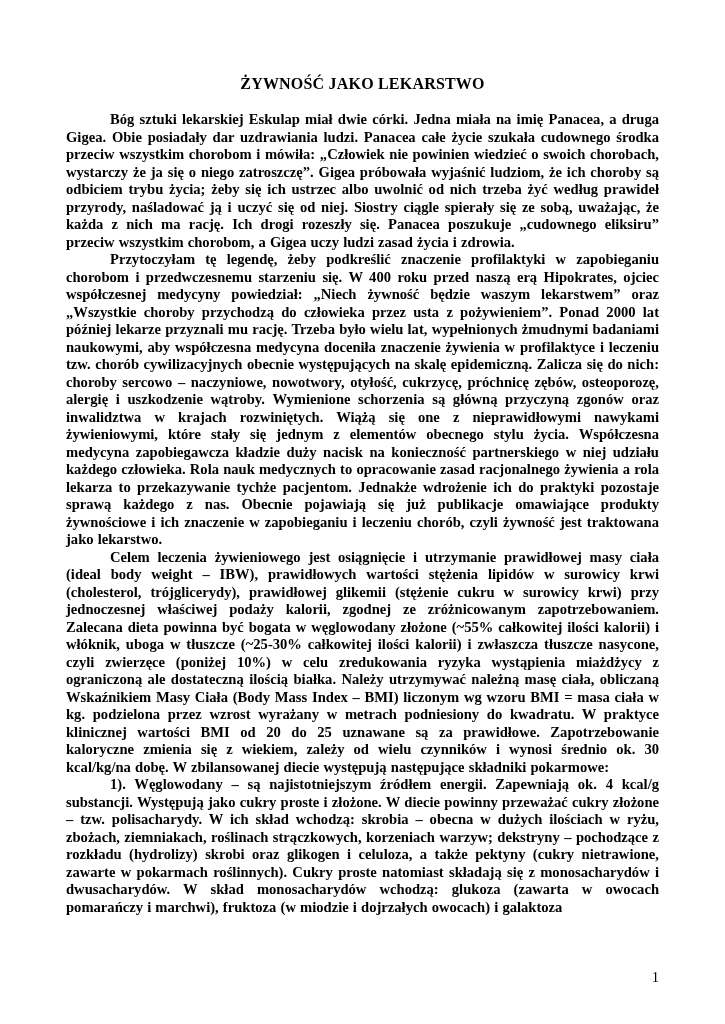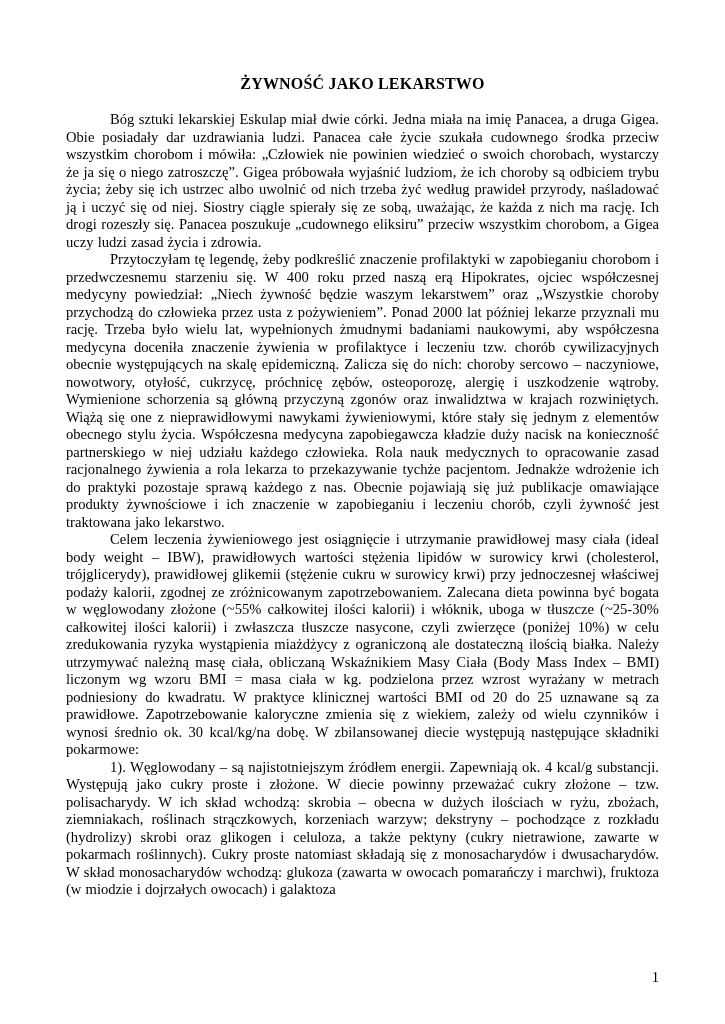--- a/index.html
+++ b/index.html
@@ -26,20 +26,21 @@
       text-align: center;
       font-size: 16px;
       font-weight: bold;
       letter-spacing: 0.2px;
     }
     .para {
       margin: 0;
       text-align: justify;
       text-indent: 44px;
       word-spacing: 0.5px;
+      font-weight: bold;
     }
     .page-number {
       position: absolute;
       right: 66px;
       bottom: 38px;
       font-size: 14.6px;
       color: #000000;
     }
   </style>
 </head>

